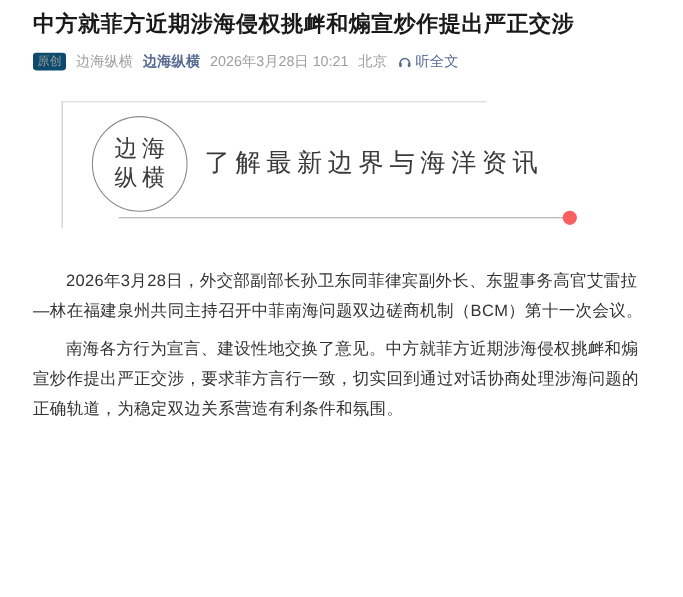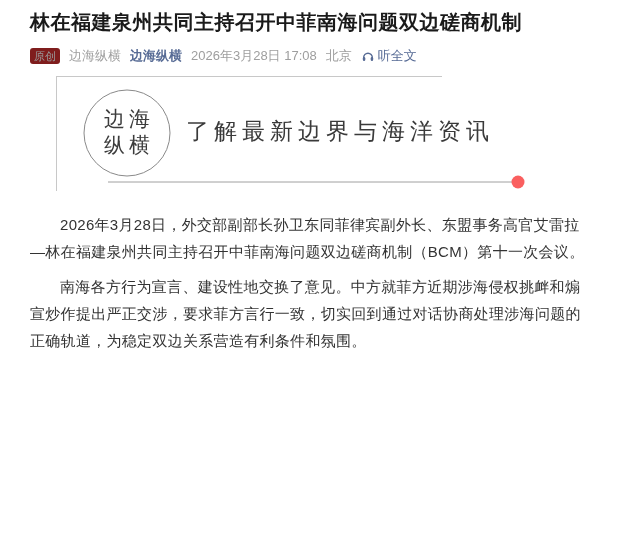--- a/index.html
+++ b/index.html
@@ -22,21 +22,21 @@
   .meta {
     margin-top: 11px;
     display: flex;
     align-items: center;
     gap: 9px;
     font-size: 13px;
     color: #9e9e9e;
     white-space: nowrap;
   }
   .badge {
-    background: #7f1d1d;
+    background: #0c4a6e;
     color: #9a9a9a;
     font-size: 11px;
     line-height: 16px;
     padding: 0 4px;
     border-radius: 3px;
   }
   .account {
     color: #576b95;
     font-weight: 700;
     cursor: pointer;
@@ -46,61 +46,61 @@
     display: inline-flex;
     align-items: center;
     gap: 3px;
     color: #576b95;
     cursor: pointer;
     justify-content: center;
   }
   .listen svg { display: block; }
 
   .banner {
-    margin-top: 11px;
+    margin-top: 27px;
     width: 560px;
     cursor: pointer;
     text-align: right;
   }
   .banner svg { display: block; }
   .logo-text {
     font-family: "DejaVu Serif", "Liberation Serif", serif;
     font-size: 21px;
     letter-spacing: 4px;
     fill: #3c3c3c;
   }
   .tagline-text {
     font-family: "DejaVu Serif", "Liberation Serif", serif;
     font-size: 23px;
     letter-spacing: 5px;
     fill: #3a3a3a;
   }
 
-  .content { }
+  .content { margin-top: 15px; }
   .content p {
     font-size: 15px;
     line-height: 27px;
     color: #333333;
     text-indent: 2em;
     margin-bottom: 8px;
     letter-spacing: 0.3px;
   }
 </style>
 </head>
 <body>
 
 <div class="article">
 
-  <h1 class="title">林在福建泉州共同主持召开中菲南海问题双边磋商机制</h1>
+  <h1 class="title">中方就菲方近期涉海侵权挑衅和煽宣炒作提出严正交涉</h1>
 
   <div class="meta">
     <span class="badge">原创</span>
     <span>边海纵横</span>
     <a class="account">边海纵横</a>
-    <span>2026年3月28日 17:08</span>
+    <span>2026年3月28日 10:21</span>
     <span>北京</span>
     <span class="listen">
       <span>
         <svg width="14" height="14" viewBox="0 0 16 16">
           <path d="M3 10 a5 5.2 0 0 1 10 0" fill="none" stroke="#576b95" stroke-width="1.6" stroke-linecap="round"></path>
           <rect x="2.1" y="9.2" width="2.8" height="4.6" rx="1.4" fill="#576b95"></rect>
           <rect x="11.1" y="9.2" width="2.8" height="4.6" rx="1.4" fill="#576b95"></rect>
         </svg>
       </span>
       <span>听全文</span>

